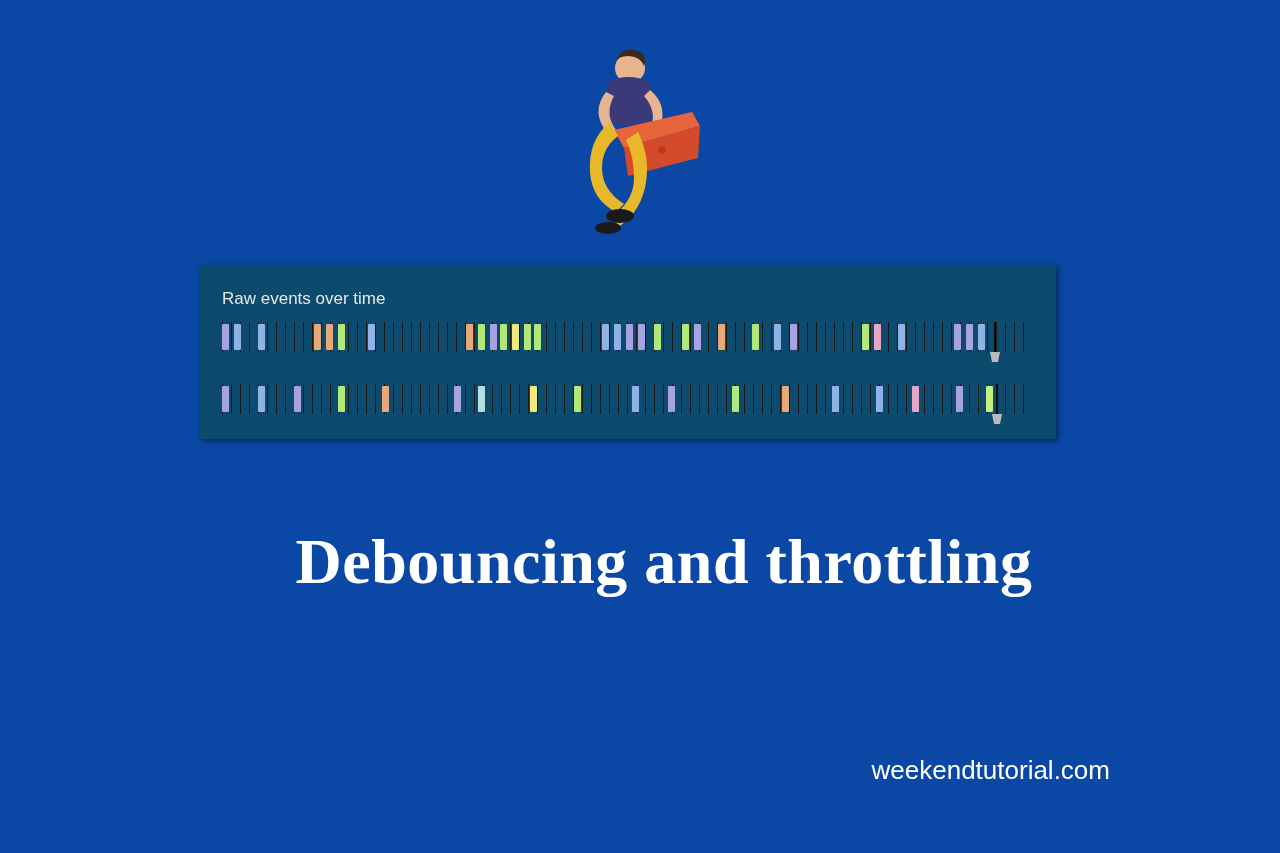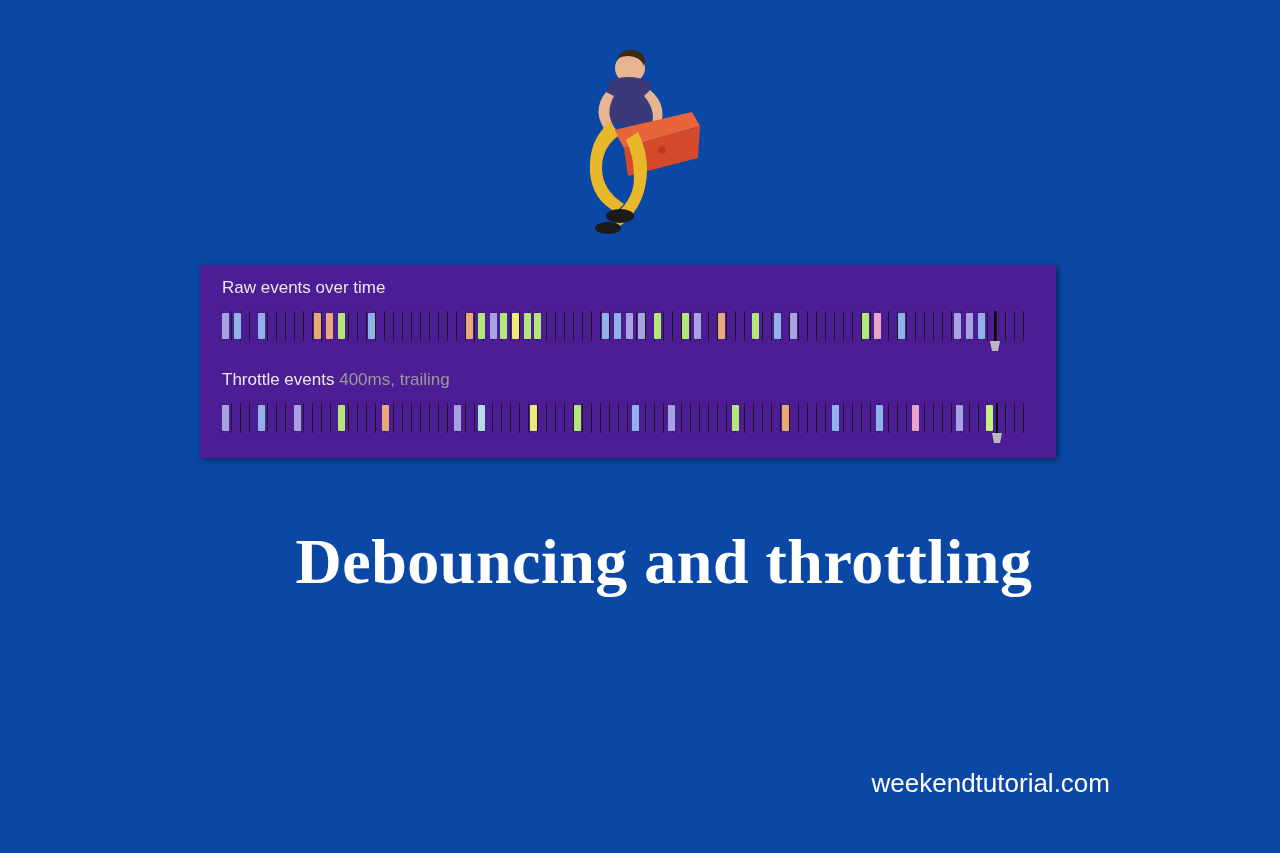--- a/index.html
+++ b/index.html
@@ -17,23 +17,23 @@
   left: 50%;
   transform: translateX(-50%);
   width: 180px;
   height: 200px;
 }
 .panel {
   position: absolute;
   top: 265px;
   left: 200px;
   width: 856px;
-  background: #4c1d95;
+  background: #0c4a6e;
   box-shadow: 2px 2px 6px rgba(0,0,0,.5);
-  padding: 13px 22px 22px 22px;
+  padding: 24px 22px 22px 22px;
 }
 .panel-label {
   font-size: 17px;
   color: #e8e8e8;
   margin-bottom: 10px;
 }
 .panel-label .sub {
   color: #999999;
   font-weight: normal;
 }
@@ -84,21 +84,21 @@
   color: #fff;
   font-weight: 800;
   font-size: 64px;
   line-height: 1.3;
   letter-spacing: 0.5px;
   font-family: Georgia, 'Times New Roman', serif;
 }
 .heading span { display:block; font-style: normal; padding-left: 48px; }
 .footer {
   position: absolute;
-  bottom: 54px;
+  bottom: 67px;
   right: 170px;
   color: #fff;
   font-size: 26px;
   font-family: Arial, sans-serif;
 }
 </style>
 </head>
 <body>
 
 <div class="illustration">
@@ -255,24 +255,20 @@
         <div class="ev" style="left: 756px; background: rgb(143, 179, 232);"></div>
       </div>
     <div class="marker" id="mk1" style="left: 768px;">
       <svg width="10" height="40" viewBox="0 0 10 40">
           <rect x="4" y="0" width="2" height="30" fill="#0a0a0a"></rect>
           <path d="M0 30 L10 30 L8 40 L2 40 Z" fill="#bababa"></path>
         </svg>
     </div>
   </div>
 
-  <div class="panel-label">
-    <span>Throttle events</span>
-    <span class="sub">400ms, trailing</span>
-  </div>
   <div class="timeline last">
     <div class="ticks" id="ticks2">
         <div class="tick"></div>
         <div class="tick"></div>
         <div class="tick"></div>
         <div class="tick"></div>
         <div class="tick"></div>
         <div class="tick"></div>
         <div class="tick"></div>
         <div class="tick"></div>

